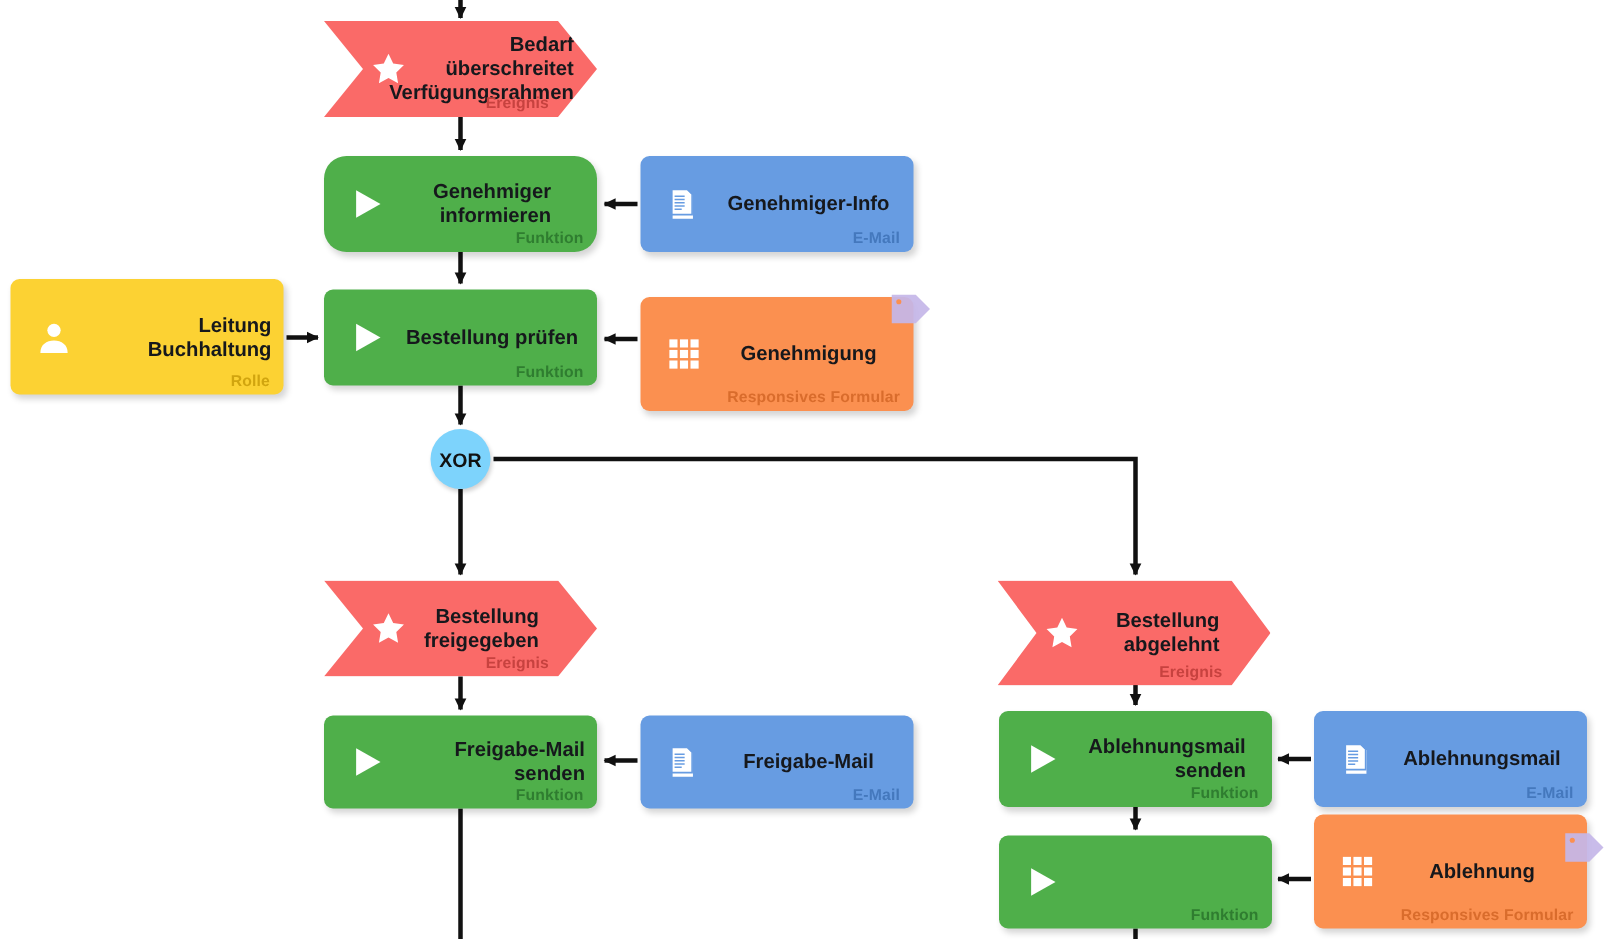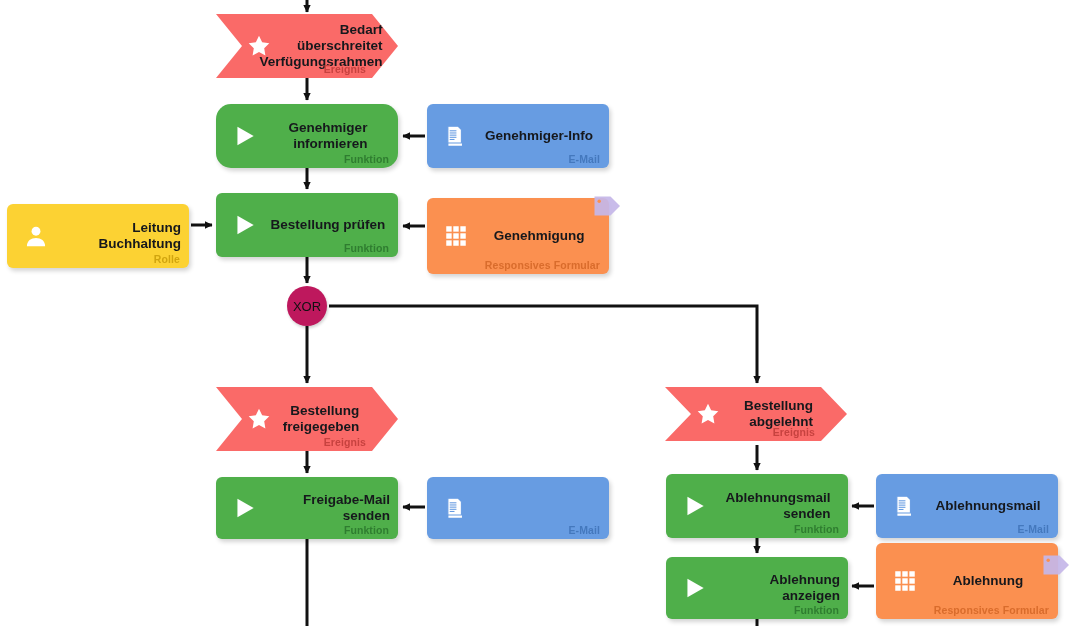--- a/index.html
+++ b/index.html
@@ -56,23 +56,23 @@
   .event .ico{left:30px;}
 
   
   .tag{
     position:absolute;width:30px;height:30px;pointer-events:none;
   }
 
   
   .gateway{
     position:absolute;width:40px;height:40px;border-radius:50%;
-    background:#be185d;
+    background:#7dd3fc;
     display:flex;align-items:center;justify-content:center;
-    font-size:13px;font-weight:normal;color:#111;
+    font-size:13px;font-weight:bold;color:#111;
     box-shadow:1px 2px 3px rgba(0,0,0,.18);
     text-align:right;
   }
 </style>
 </head>
 <body>
 
 <div id="canvas">
 
   <svg class="wires" viewBox="0 0 1070 626">
@@ -129,21 +129,21 @@
         <line x1="6.2" y1="9.2" x2="12.4" y2="9.2"></line>
         <line x1="6.2" y1="11.2" x2="12.4" y2="11.2"></line>
         <line x1="6.2" y1="13.2" x2="12.4" y2="13.2"></line>
         <line x1="6.2" y1="15.2" x2="10.6" y2="15.2"></line>
       </g>
     </svg>
     <div class="label">Genehmiger-Info</div>
     <div class="type">E-Mail</div>
   </div>
 
-  <div class="node boxnode role" style="left:7px;top:204px;width:182px;height:64px;">
+  <div class="node boxnode role" style="left:7px;top:186px;width:182px;height:77px;">
     <svg class="ico" viewBox="0 0 24 24">
       <circle cx="12" cy="7.6" r="4.1" fill="#ffffff"></circle>
       <path d="M3.6 21.5 c0-5.0 3.8-7.6 8.4-7.6 s8.4 2.6 8.4 7.6 z" fill="#ffffff"></path>
     </svg>
     <div class="label">Leitung Buchhaltung</div>
     <div class="type">Rolle</div>
   </div>
 
   <div class="node boxnode fn" style="left:216px;top:193px;width:182px;height:64px;">
     <svg class="ico" viewBox="0 0 24 24">
@@ -182,21 +182,21 @@
 
   <div class="node event" style="left:216px;top:387px;width:182px;height:64px;">
     <svg class="ico" viewBox="0 0 24 24">
       <path d="M12 2.6 L14.9 8.6 L21.5 9.5 L16.8 14.1 L17.9 20.7 L12 17.6 L6.1 20.7 L7.2 14.1 L2.5 9.5 L9.1 8.6 Z" fill="#ffffff"></path>
     </svg>
     <div class="label">Bestellung
 freigegeben</div>
     <div class="type">Ereignis</div>
   </div>
 
-  <div class="node event" style="left:665px;top:387px;width:182px;height:54px;">
+  <div class="node event" style="left:665px;top:387px;width:182px;height:70px;">
     <svg class="ico" viewBox="0 0 24 24">
       <path d="M12 2.6 L14.9 8.6 L21.5 9.5 L16.8 14.1 L17.9 20.7 L12 17.6 L6.1 20.7 L7.2 14.1 L2.5 9.5 L9.1 8.6 Z" fill="#ffffff"></path>
     </svg>
     <div class="label">Bestellung abgelehnt</div>
     <div class="type">Ereignis</div>
   </div>
 
   <div class="node boxnode fn" style="left:216px;top:477px;width:182px;height:62px;">
     <svg class="ico" viewBox="0 0 24 24">
       <path d="M5 3.5 L20 12 L5 20.5 Z" fill="#ffffff"></path>
@@ -210,20 +210,21 @@
       <path d="M7.5 6.5 h10 v14.5 h-12.5 v-12 z" fill="#ffffff"></path>
       <path d="M4.5 3 h9.5 l3 3 v12.5 h-12.5 z" fill="#ffffff" stroke="#679CE2" stroke-width="1"></path>
       <g stroke="#679CE2" stroke-width="1">
         <line x1="6.2" y1="7.2" x2="12.4" y2="7.2"></line>
         <line x1="6.2" y1="9.2" x2="12.4" y2="9.2"></line>
         <line x1="6.2" y1="11.2" x2="12.4" y2="11.2"></line>
         <line x1="6.2" y1="13.2" x2="12.4" y2="13.2"></line>
         <line x1="6.2" y1="15.2" x2="10.6" y2="15.2"></line>
       </g>
     </svg>
+    <div class="label">Freigabe-Mail</div>
     <div class="type">E-Mail</div>
   </div>
 
   <div class="node boxnode fn" style="left:666px;top:474px;width:182px;height:64px;">
     <svg class="ico" viewBox="0 0 24 24">
       <path d="M5 3.5 L20 12 L5 20.5 Z" fill="#ffffff"></path>
     </svg>
     <div class="label">Ablehnungsmail
 senden</div>
     <div class="type">Funktion</div>
@@ -242,21 +243,20 @@
       </g>
     </svg>
     <div class="label">Ablehnungsmail</div>
     <div class="type">E-Mail</div>
   </div>
 
   <div class="node boxnode fn" style="left:666px;top:557px;width:182px;height:62px;">
     <svg class="ico" viewBox="0 0 24 24">
       <path d="M5 3.5 L20 12 L5 20.5 Z" fill="#ffffff"></path>
     </svg>
-    <div class="label">Ablehnung anzeigen</div>
     <div class="type">Funktion</div>
   </div>
 
   <div class="node boxnode form" style="left:876px;top:543px;width:182px;height:76px;">
     <svg class="ico" viewBox="0 0 24 24">
       <g fill="#ffffff">
         <rect x="3" y="3" width="5" height="5"></rect>
           <rect x="9.5" y="3" width="5" height="5"></rect>
           <rect x="16" y="3" width="5" height="5"></rect>
         <rect x="3" y="9.5" width="5" height="5"></rect>

